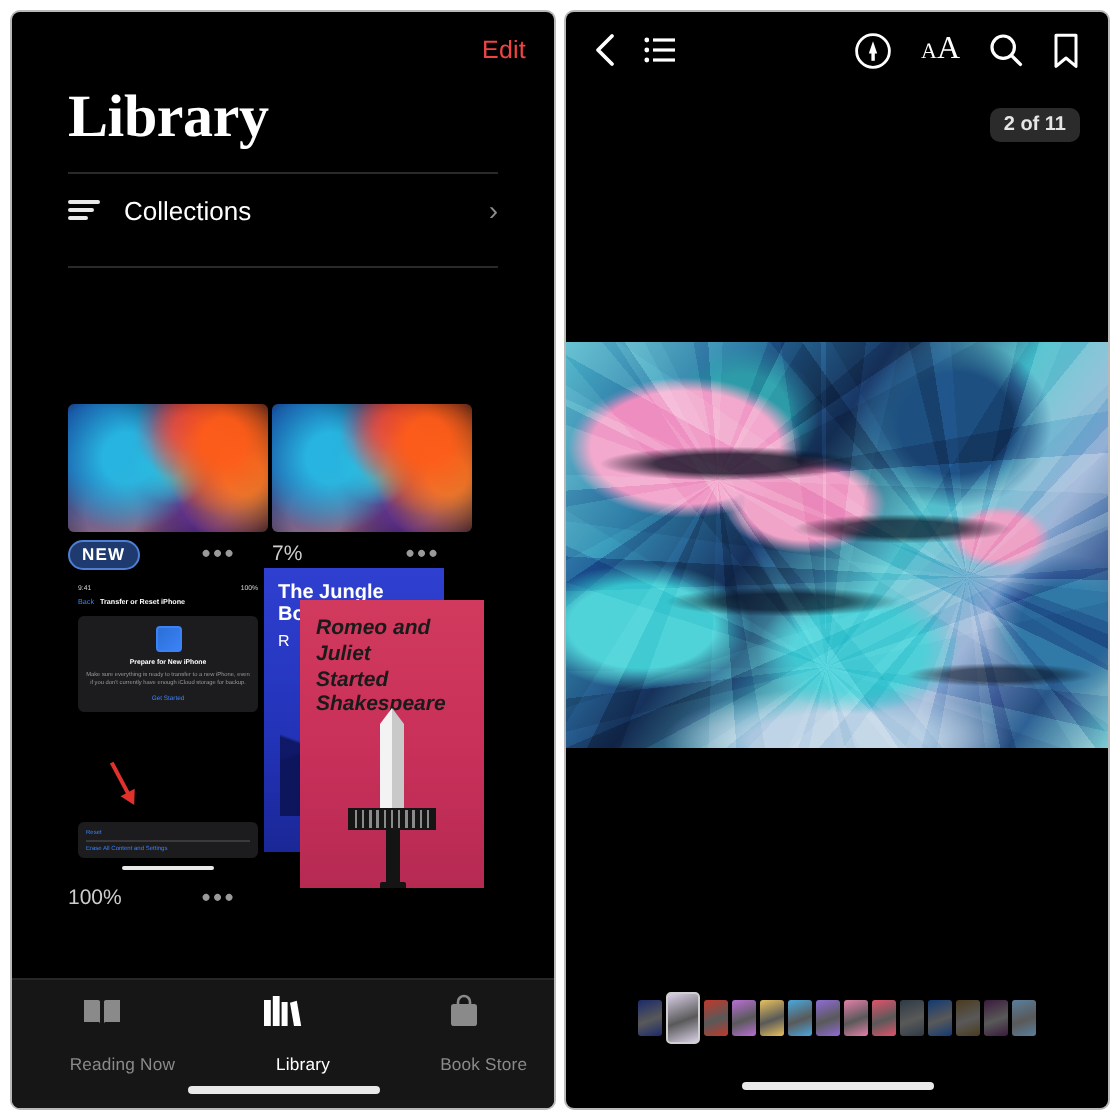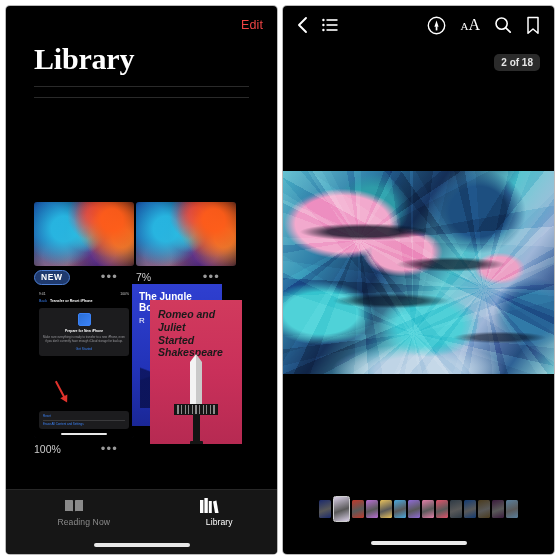--- a/index.html
+++ b/index.html
@@ -244,21 +244,21 @@
     position:absolute; left:0; right:0; bottom:0;
     height: 58px;
     background:#161616;
     border-top:1px solid #272727;
     display:flex;
     align-items:flex-start;
     padding-top:6px;
   }
   .tab { flex:1; text-align:center; color:#8a8a8a; }
   .tab.active { color:#ffffff; }
-  .tab .tl { font-size:8.6px; margin-top:3px; display:block; letter-spacing:.1px;padding-left:20px; }
+  .tab .tl { font-size:8.6px; margin-top:13px; display:block; letter-spacing:.1px;padding-left:20px; }
   .tabicon { height:18px; display:flex; align-items:center; justify-content:center; }
   .homebar-l {
     position:absolute; left:50%; bottom:7px; transform:translateX(-50%);
     width:96px; height:4px; background:#e9e9e9; border-radius:3px;
   }
 
   
   .rd-topbar {
     height: 38px;
     display:flex;
@@ -350,20 +350,29 @@
   <div class="phone">
 
     <div class="lib-topbar">
       <span class="edit-btn">Edit</span>
     </div>
 
     <div class="lib-title">Library</div>
 
     <div class="lib-sep"></div>
 
+    <div class="collections-row">
+      <span class="hamburger">
+          <i></i>
+          <i></i>
+          <i></i>
+        </span>
+      <span class="collections-label">Collections</span>
+      <span class="chev-right">›</span>
+    </div>
 
     <div class="lib-sep"></div>
 
     <div class="lib-grid">
 
       <div class="grid-row">
 
         <div class="book-cell">
           <div class="cover">
               <div class="ink"></div>
@@ -462,20 +471,29 @@
           <svg width="20" height="16" viewBox="0 0 20 16">
               <rect x="1" y="3" width="3.4" height="13" fill="#fff"></rect>
               <rect x="5.4" y="1" width="3.4" height="15" fill="#fff"></rect>
               <rect x="9.8" y="4" width="3" height="12" fill="#fff"></rect>
               <path d="M14 4.4l3.4-1 2.2 12.6H16z" fill="#fff"></path>
             </svg>
         </span>
         <span class="tl">Library</span>
       </div>
 
+      <div class="tab">
+        <span class="tabicon">
+          <svg width="16" height="17" viewBox="0 0 16 17">
+              <path d="M5 5V4a3 3 0 016 0v1" stroke="#8a8a8a" stroke-width="1.3" fill="none"></path>
+              <rect x="1.5" y="5" width="13" height="11" rx="1.4" fill="#8a8a8a"></rect>
+            </svg>
+        </span>
+        <span class="tl">Book Store</span>
+      </div>
 
 
     </div>
     <div class="homebar-l"></div>
   </div>
 
   <div class="phone">
 
     <div class="rd-topbar">
       <span class="ticon">
@@ -510,21 +528,21 @@
             <line x1="11.8" y1="11.8" x2="16.2" y2="16.2" stroke="#fff" stroke-width="1.7" stroke-linecap="round"></line>
           </svg>
       </span>
       <span class="ticon">
         <svg width="14" height="19" viewBox="0 0 14 19">
             <path d="M2 1.6h10v15.6L7 13l-5 4.2z" stroke="#fff" stroke-width="1.5" fill="none" stroke-linejoin="round"></path>
           </svg>
       </span>
     </div>
 
-    <div class="page-badge">2 of 18</div>
+    <div class="page-badge">2 of 11</div>
 
     <div class="rd-photo">
       <div class="swirl"></div>
       <div class="veins"></div>
     </div>
 
     <div class="filmstrip" id="filmstrip">
         <div class="thumb" style="background: linear-gradient(160deg, rgb(27, 42, 107) 0%, rgba(255, 255, 255, 0.35) 55%, rgb(27, 42, 107) 100%);"></div>
         <div class="thumb sel" style="background: linear-gradient(160deg, rgb(217, 207, 230) 0%, rgba(255, 255, 255, 0.35) 55%, rgb(217, 207, 230) 100%);"></div>
         <div class="thumb" style="background: linear-gradient(160deg, rgb(192, 57, 43) 0%, rgba(255, 255, 255, 0.35) 55%, rgb(192, 57, 43) 100%);"></div>

